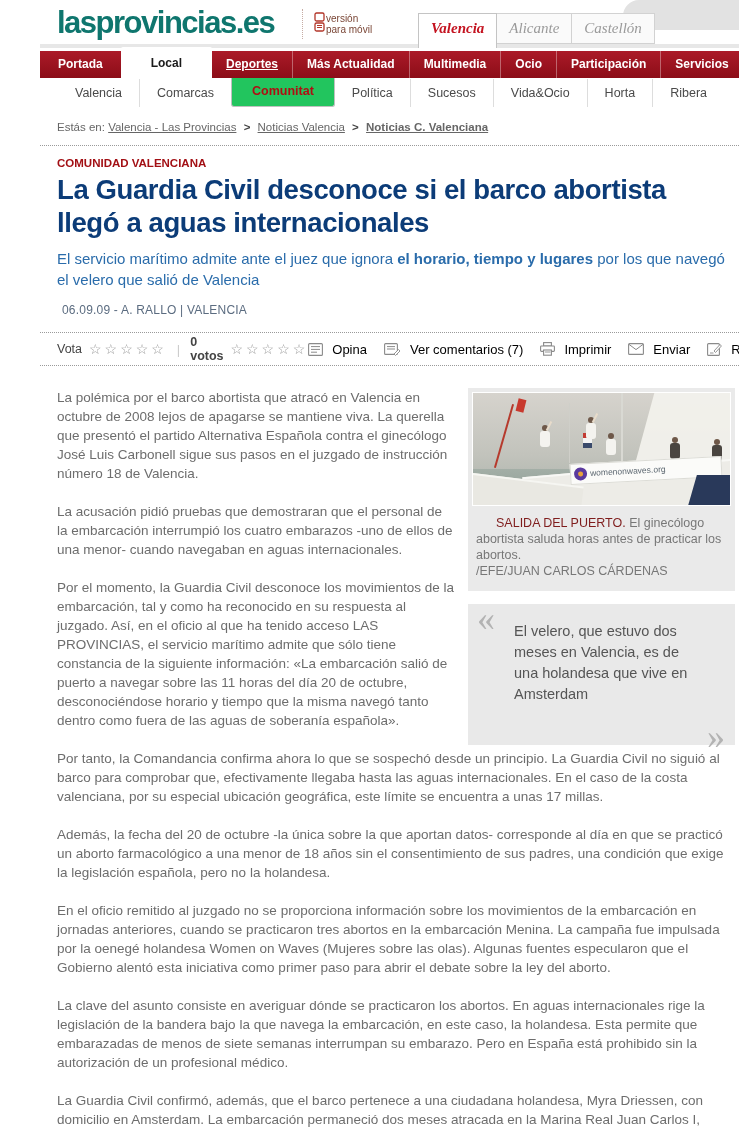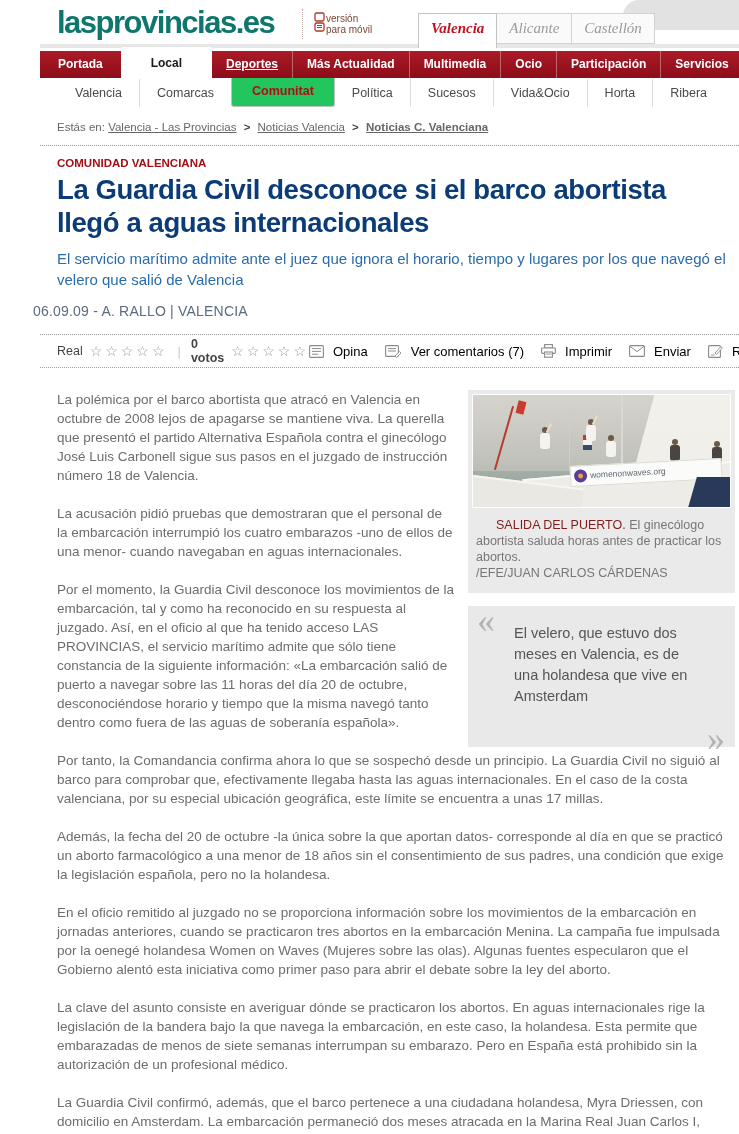--- a/index.html
+++ b/index.html
@@ -79,22 +79,22 @@
   .crumb-sep { font-weight:bold; color:#444; margin:0 4px; }
   .dotted { margin-left:40px; border-top:1px dotted #9a9a9a; height:0; }
   .rule-1 { margin-top:12px; }
   
   .kicker { margin:11px 0 0 57px; font-size:11.5px; font-weight:bold; color:#a20f14; }
   .title {
     margin:4px 20px 0 57px; width:672px;
     color:#0c3c78; font-size:27.5px; line-height:33px; font-weight:bold; letter-spacing:-0.4px;
   }
   .subtitle { margin:9px 0 0 57px; width:678px; color:#2a6cab; font-size:15px; line-height:21px; }
-  .subtitle b { font-weight:normal; }
-  .byline { margin:13px 0 0 33px; font-size:14px; color:#5b6c80; letter-spacing:0.2px; }
+  .subtitle b { font-weight:bold; }
+  .byline { margin:13px 0 0 62px; font-size:12px; color:#5b6c80; letter-spacing:0.2px; }
   .rule-2 { margin-top:15px; }
   
   .vote-row { margin:5px 0 5px 57px; width:668px; height:22px; display:flex; align-items:center; }
   .vote-label { font-size:12.5px; color:#444; }
   .stars { font-size:14px; color:#999; letter-spacing:3px; margin-left:7px; cursor:pointer; }
   .vote-div { color:#ccc; margin:0 10px; font-size:13px; }
   .vote-count { font-size:12.5px; font-weight:bold; color:#444; }
   .actions { margin-left:auto; display:flex; align-items:center; gap:17px; }
   .action { display:flex; align-items:center; gap:9px; font-size:13px; color:#000000; cursor:pointer; white-space:nowrap; }
   .action svg { display:block; }
@@ -215,21 +215,21 @@
   <h1 class="title">La Guardia Civil desconoce si el barco abortista llegó a aguas internacionales</h1>
   <div class="subtitle">
     <span>El servicio marítimo admite ante el juez que ignora </span><b>el horario, tiempo y lugares</b><span> por los que navegó el velero que salió de Valencia</span>
   </div>
   <div class="byline">
     <span>06.09.09</span><span> - </span><span>A. RALLO | VALENCIA</span>
   </div>
   <div class="dotted rule-2"></div>
 
   <div class="vote-row">
-    <span class="vote-label">Real</span>
+    <span class="vote-label">Vota</span>
     <span class="stars">☆☆☆☆☆</span>
     <span class="vote-div">|</span>
     <span class="vote-count">0 votos</span>
     <span class="stars">☆☆☆☆☆</span>
     <div class="actions">
       <span class="action">
         <span>
           <svg width="15" height="13" viewBox="0 0 15 13">
               <rect x="0.6" y="0.6" width="13.8" height="11.8" rx="1" fill="#fff" stroke="#8a8a8a" stroke-width="1.1"></rect>
               <line x1="3" y1="3.6" x2="12" y2="3.6" stroke="#8a8a8a" stroke-width="1"></line>

